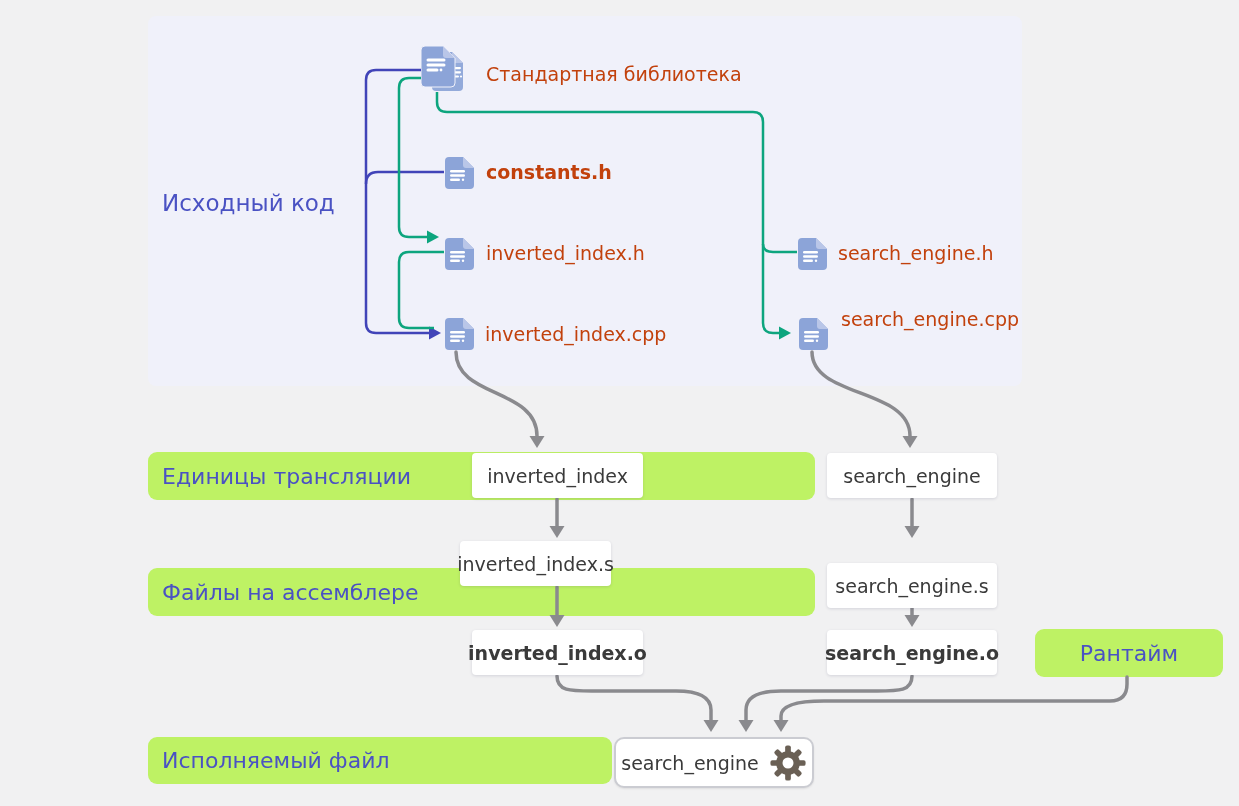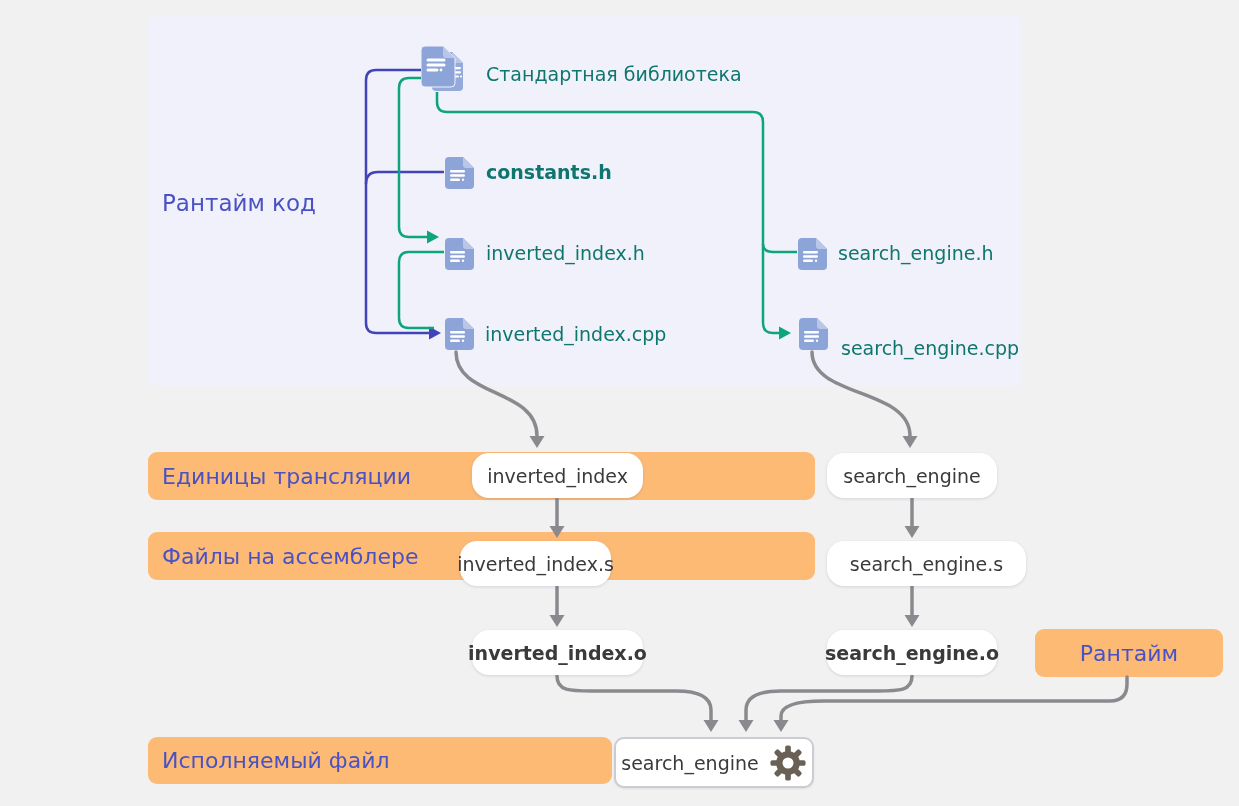--- a/index.html
+++ b/index.html
@@ -1,41 +1,41 @@
 <!DOCTYPE html>
 <html><head>
 <meta charset="utf-8">
 <style>
   html,body{margin:0;padding:0;}
   body{background:#f1f1f1;font-family:"DejaVu Sans","Liberation Sans",sans-serif;}
   #canvas{position:relative;width:1239px;height:806px;background:#f1f1f2;overflow:hidden;}
   .panel{position:absolute;left:148px;top:16px;width:874px;height:370px;background:#f0f1fa;border-radius:8px;}
-  .band{position:absolute;background:#fdba74;border-radius:9px;display:flex;align-items:center;}
+  .band{position:absolute;background:#bef264;border-radius:9px;display:flex;align-items:center;}
   .band-label{color:#4a52c3;font-size:22px;padding-left:14px;white-space:nowrap;}
   .panel-label{position:absolute;left:162px;top:190px;color:#4a52c3;font-size:23px;white-space:nowrap;}
-  .file-label{position:absolute;color:#0f766e;font-size:19px;white-space:nowrap;}
-  .wbox{position:absolute;background:#ffffff;border-radius:17px;display:flex;align-items:center;justify-content:center;
+  .file-label{position:absolute;color:#c2410c;font-size:19px;white-space:nowrap;}
+  .wbox{position:absolute;background:#ffffff;border-radius:4px;display:flex;align-items:center;justify-content:center;
         color:#3a3a3a;font-size:19px;box-shadow:0 1px 3px rgba(50,50,90,.15);white-space:nowrap;}
   .execbox{position:absolute;left:614px;top:737px;width:196px;height:47px;background:#fff;border:2px solid #cbccd2;
         border-radius:10px;display:flex;align-items:center;justify-content:center;gap:10px;
         color:#3a3a3a;font-size:19px;box-shadow:0 1px 2px rgba(0,0,0,.08);}
   svg.overlay{position:absolute;left:0;top:0;width:1239px;height:806px;pointer-events:none;}
   .icon{position:absolute;}
 </style>
 </head>
 <body>
 
 <div id="canvas">
 
   <div class="panel"></div>
 
   <div class="band" style="left:148px;top:452px;width:667px;height:48px;">
     <span class="band-label">Единицы трансляции</span>
   </div>
-  <div class="band" style="left:148px;top:532px;width:667px;height:48px;">
+  <div class="band" style="left:148px;top:568px;width:667px;height:48px;">
     <span class="band-label">Файлы на ассемблере</span>
   </div>
   <div class="band" style="left:1035px;top:629px;width:188px;height:48px;justify-content:center;">
     <span class="band-label" style="padding-left:0;">Рантайм</span>
   </div>
   <div class="band" style="left:148px;top:737px;width:464px;height:47px;align-items:center;">
     <span class="band-label">Исполняемый файл</span>
   </div>
 
   <svg class="overlay">
@@ -71,21 +71,21 @@
       <polygon points="549.5,526 564.5,526 557,538"></polygon>
       <polygon points="549.5,615 564.5,615 557,627"></polygon>
       <polygon points="904.5,526 919.5,526 912,538"></polygon>
       <polygon points="904.5,615 919.5,615 912,627"></polygon>
       <polygon points="703.5,720 718.5,720 711,732"></polygon>
       <polygon points="738.5,720 753.5,720 746,732"></polygon>
       <polygon points="773.5,720 788.5,720 781,732"></polygon>
     </g>
   </svg>
 
-  <div class="panel-label">Рантайм код</div>
+  <div class="panel-label">Исходный код</div>
 
   <svg class="icon" style="left:421px;top:46px;" width="43" height="46" viewBox="0 0 43 46">
     <path d="M15 6 H31 L42 17 V41 Q42 45 38 45 H15 Q11 45 11 41 V10 Q11 6 15 6 Z" fill="#93aada"></path>
     <path d="M31 6 L42 17 H34 Q31 17 31 14 Z" fill="#b9c6e8"></path>
     <g fill="#ffffff">
       <rect x="33.5" y="21" width="6.5" height="2.2" rx="1.1"></rect>
       <rect x="33.5" y="25.2" width="6.5" height="2.2" rx="1.1"></rect>
       <rect x="33.5" y="29.4" width="4.5" height="2.2" rx="1.1"></rect>
       <circle cx="40" cy="30.5" r="1.1"></circle>
     </g>
@@ -151,26 +151,26 @@
   <svg class="icon" style="left:799px;top:318px;" width="29" height="32" viewBox="0 0 29 32">
     <path d="M4 0 H18 L29 11 V28 Q29 32 25 32 H4 Q0 32 0 28 V4 Q0 0 4 0 Z" fill="#8ca4d8"></path>
     <path d="M18 0 L29 11 H21 Q18 11 18 8 Z" fill="#b9c6e8"></path>
     <g fill="#ffffff">
       <rect x="5" y="13" width="15" height="2.6" rx="1.3"></rect>
       <rect x="5" y="17.2" width="15" height="2.6" rx="1.3"></rect>
       <rect x="5" y="21.4" width="10" height="2.6" rx="1.3"></rect>
       <circle cx="18" cy="22.7" r="1.2"></circle>
     </g>
   </svg>
-  <div class="file-label" style="left:841px;top:337px;text-align:center;">search_engine.cpp</div>
+  <div class="file-label" style="left:841px;top:308px;text-align:center;">search_engine.cpp</div>
 
   <div class="wbox" style="left:472px;top:453px;width:171px;height:45px;">inverted_index</div>
   <div class="wbox" style="left:827px;top:453px;width:170px;height:45px;">search_engine</div>
   <div class="wbox" style="left:460px;top:541px;width:151px;height:45px;">inverted_index.s</div>
-  <div class="wbox" style="left:827px;top:541px;width:199px;height:45px;">search_engine.s</div>
+  <div class="wbox" style="left:827px;top:563px;width:170px;height:45px;">search_engine.s</div>
   <div class="wbox" style="left:472px;top:630px;width:171px;height:45px;font-weight:bold;">inverted_index.o</div>
   <div class="wbox" style="left:827px;top:630px;width:170px;height:45px;font-weight:bold;">search_engine.o</div>
 
   <div class="execbox">
     <span>search_engine</span>
     <svg width="38" height="38" viewBox="0 0 40 40">
       <g fill="#6a6055">
         <circle cx="20" cy="20" r="12.5"></circle>
         <rect x="17" y="1.5" width="6" height="9" rx="2"></rect>
         <rect x="17" y="1.5" width="6" height="9" rx="2" transform="rotate(45 20 20)"></rect>

